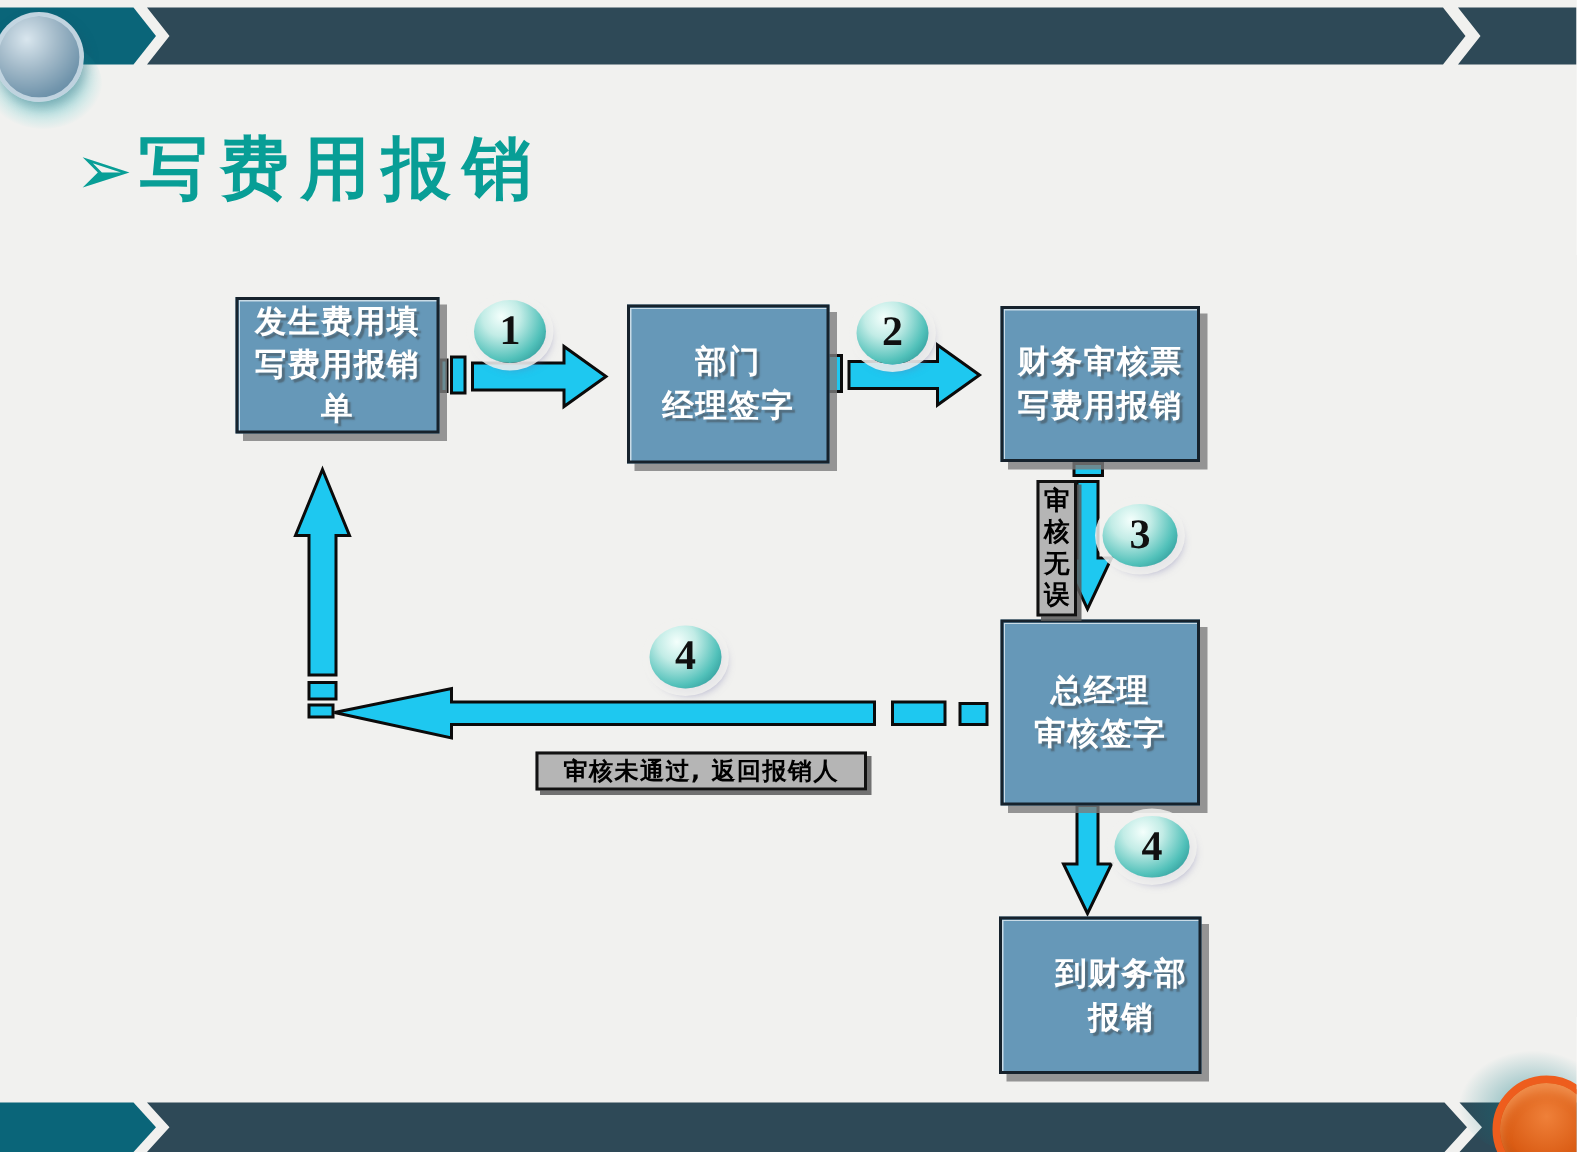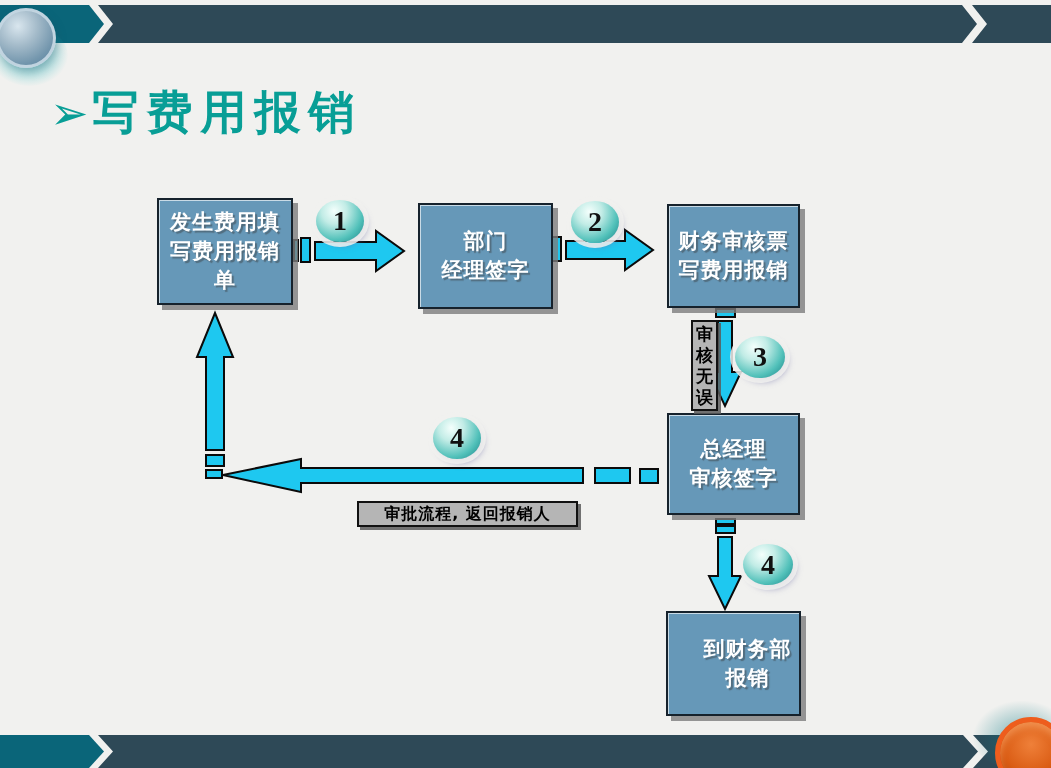--- a/index.html
+++ b/index.html
@@ -40,24 +40,24 @@
   
   .fbox{
     position:absolute;box-sizing:border-box;
     background:#6698b8;border:2px solid #16222c;
     box-shadow:5px 5px 0 rgba(125,125,125,.8), inset 1px 1px 0 rgba(255,255,255,.65);
     color:#ffffff;font-weight:bold;font-size:21px;line-height:1.38;letter-spacing:1px;
     display:flex;align-items:center;justify-content:center;text-align:center;
     white-space:pre-line;
     text-shadow:2px 2px 1px rgba(55,55,55,.45);
   }
-  #box-1{left:157px;top:198px;width:136px;height:107px;}
+  #box-1{left:157px;top:198px;width:136px;height:91px;}
   #box-2{left:403px;top:203px;width:135px;height:106px;margin-left:15px;}
   #box-3{left:667px;top:204px;width:133px;height:104px;}
-  #box-4{left:667px;top:413px;width:133px;height:102px;}
+  #box-4{left:667px;top:413px;width:133px;height:124px;}
   #box-5{left:666px;top:611px;width:135px;height:105px;padding-left:28px;}
   
   .badge{
     position:absolute;width:48px;height:42px;border-radius:50%;
     background:radial-gradient(ellipse at 38% 26%, #f4fffc 0%, #c2ece6 30%, #52c1ba 66%, #2f9a9a 86%, #6d6db2 100%);
     display:flex;align-items:center;justify-content:center;
     font-family:"Liberation Serif","DejaVu Serif",serif;
     font-size:28px;font-weight:bold;color:#101010;
     box-shadow:0 0 0 5px rgba(241,241,239,.85), 3px 4px 6px rgba(110,110,165,.55);
   }
@@ -148,21 +148,21 @@
 写费用报销</div>
   <div class="fbox" id="box-4">总经理
 审核签字</div>
   <div class="fbox" id="box-5">到财务部
 报销</div>
 
   <div class="cond" id="label-pass">审
 核
 无
 误</div>
-  <div class="cond" id="label-fail">审批流程, 返回报销人</div>
+  <div class="cond" id="label-fail">审核未通过, 返回报销人</div>
 
   <div class="badge" id="badge-1">1</div>
   <div class="badge" id="badge-2">2</div>
   <div class="badge" id="badge-3">3</div>
   <div class="badge" id="badge-4-return">4</div>
   <div class="badge" id="badge-4-final">4</div>
 
 </div>
 
 </body></html>

